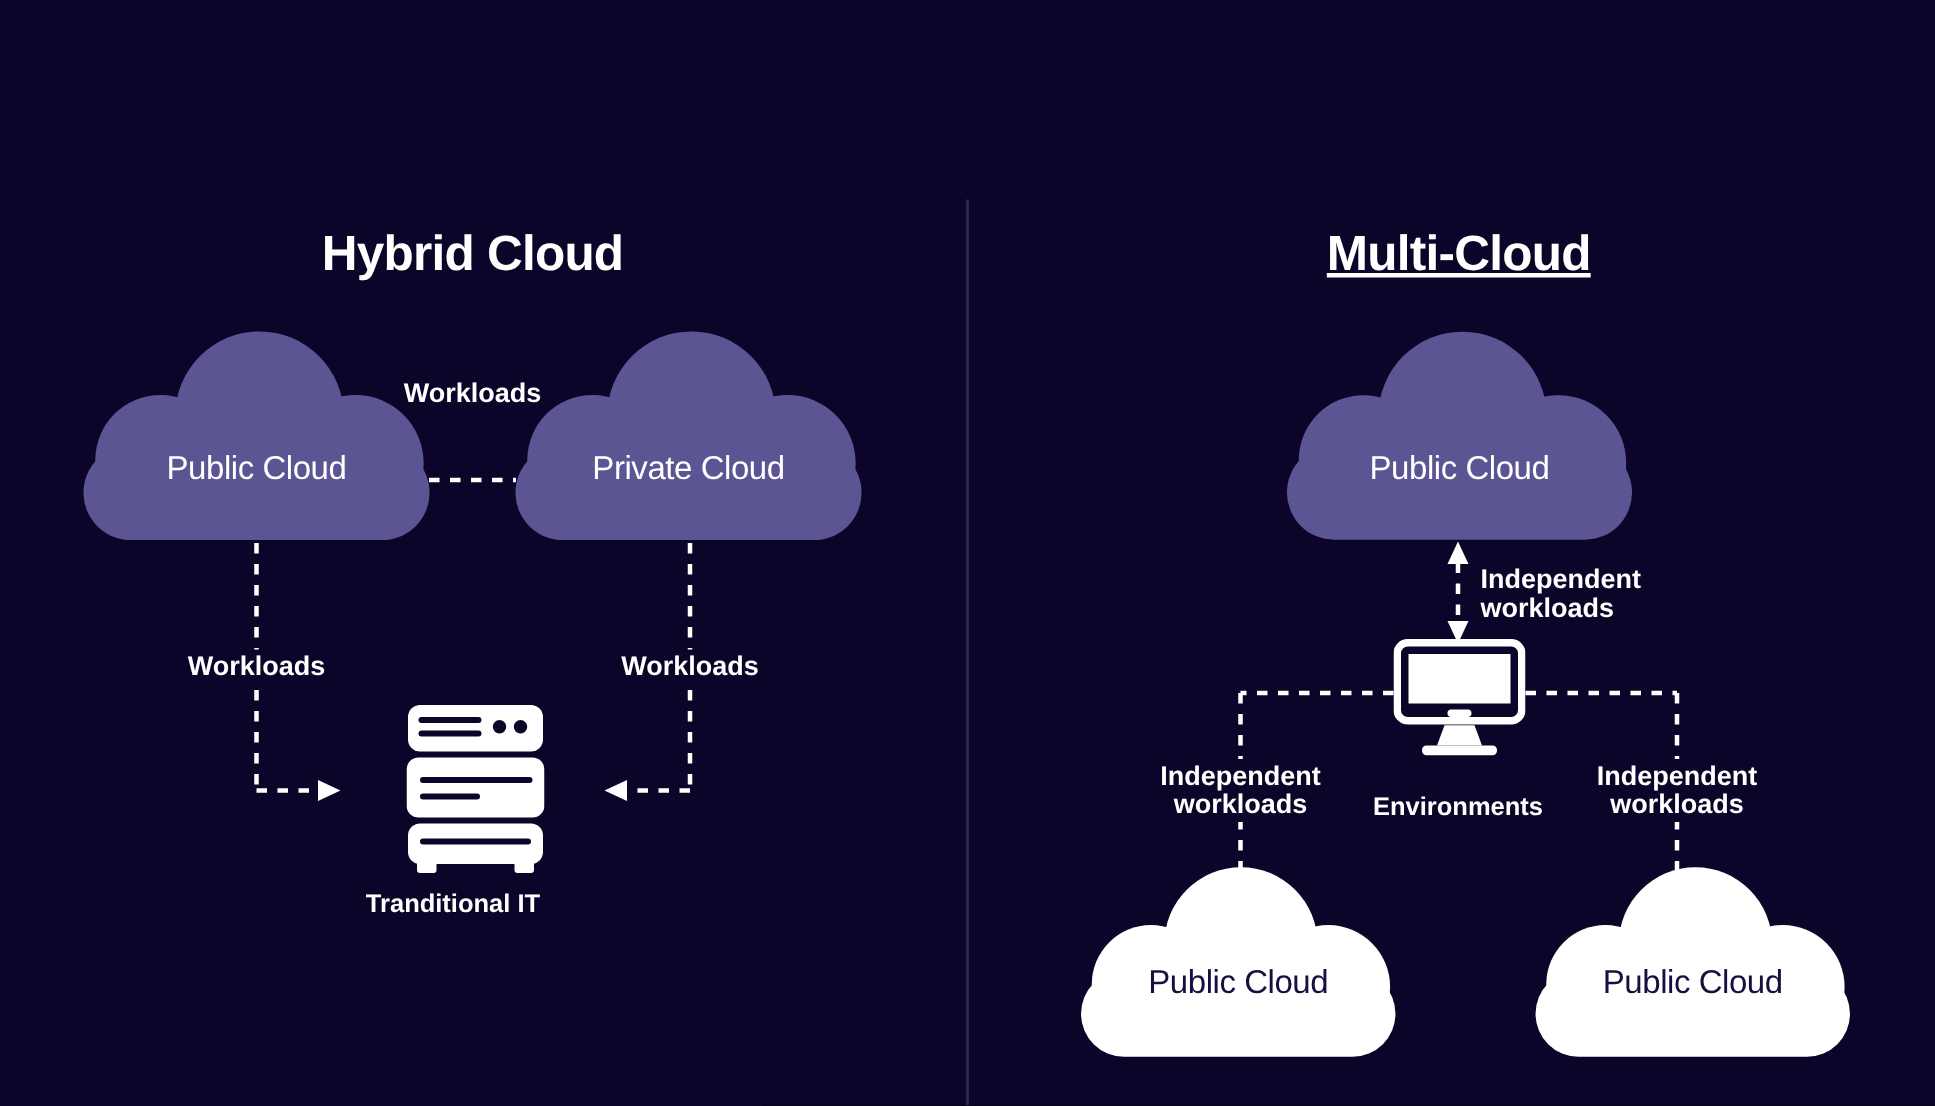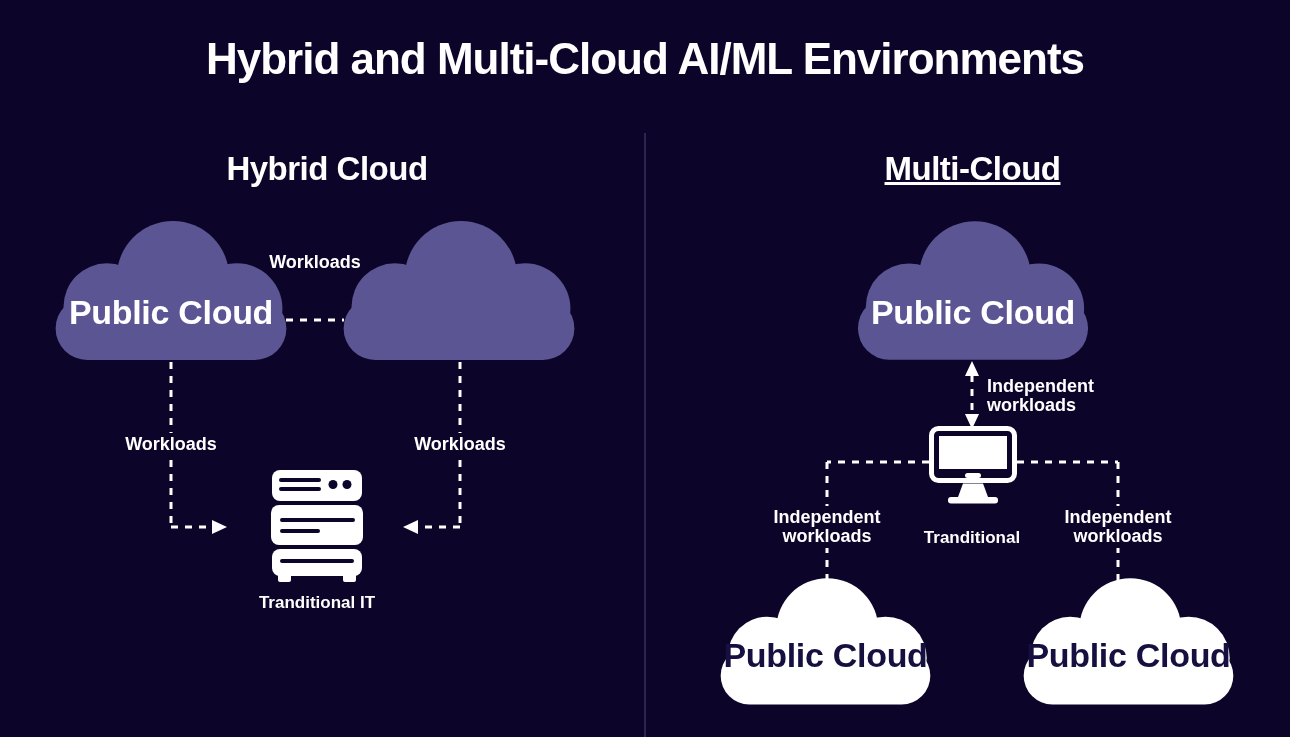--- a/index.html
+++ b/index.html
@@ -29,31 +29,31 @@
     background: var(--divider, #353060);
     opacity: 0.75;
   }
   .heading {
     position: absolute;
     text-align: center;
     font-size: 33px;
     font-weight: 800;
     letter-spacing: -0.5px;
   }
-  .heading.hybrid { left: 64px;  top: 150px; width: 526px; }
+  .heading.hybrid { left: 52px;  top: 150px; width: 526px; }
   .heading.multi  { left: 700px; top: 150px; width: 545px; text-decoration: underline; }
   .cloud { position: absolute; }
   .cloud svg { position: absolute; left: 0; top: 0; width: 100%; height: 100%; }
   .cloud .cloud-label {
     position: absolute;
     left: 0; right: 0; top: 66%;
     transform: translateY(-50%);
     text-align: center;
-    font-size: 34px;
-    font-weight: 700;
+    font-size: 22px;
+    font-weight: 400;
     letter-spacing: -0.3px;
   }
   .cloud.white .cloud-label { color: var(--text-dark, #151040); top: 61%; }
   .connectors { position: absolute; left: 0; top: 0; width: 1290px; height: 737px; }
   .lbl {
     position: absolute;
     font-size: 18px;
     font-weight: 700;
     line-height: 19px;
     text-align: center;
@@ -77,21 +77,20 @@
     <defs>
       <g id="cloudShape">
         <circle cx="55" cy="90" r="44"></circle>
         <circle cx="122" cy="60" r="57"></circle>
         <circle cx="187" cy="92" r="46"></circle>
         <rect x="3" y="80" width="234" height="64" rx="32"></rect>
       </g>
     </defs>
   </svg>
 
-  <div class="title">Hybrid and Multi-Cloud AI/ML Environments</div>
   <div class="divider"></div>
 
   <svg class="connectors" viewBox="0 0 1290 737">
     <g stroke="var(--connector, #fff)" stroke-width="3" fill="none" stroke-dasharray="7 7">
 
       <path d="M286 320 H344"></path>
 
       <path d="M171 362 V527 M171 527 H212"></path>
 
       <path d="M460 362 V527 M460 527 H418"></path>
@@ -116,20 +115,21 @@
       <svg viewBox="0 0 240 144">
           <use href="#cloudShape" fill="var(--cloud-purple, #5c5593)"></use>
         </svg>
       <span class="cloud-label">Public Cloud</span>
     </div>
 
     <div class="cloud purple" style="left:340px; top:218px; width:238px; height:142px;">
       <svg viewBox="0 0 240 144">
           <use href="#cloudShape" fill="var(--cloud-purple, #5c5593)"></use>
         </svg>
+      <span class="cloud-label">Private Cloud</span>
     </div>
 
     <div class="lbl" style="left:254px; top:253px; width:122px;">Workloads</div>
     <div class="lbl masked" style="left:111px; top:433px; width:120px;">Workloads</div>
     <div class="lbl masked" style="left:400px; top:433px; width:120px;">Workloads</div>
 
     <div class="icon-box" style="left:271px; top:470px; width:92px; height:115px;">
       <svg viewBox="0 0 92 115">
         <g fill="#ffffff">
           <rect x="7" y="101" width="13" height="11" rx="2"></rect>
@@ -142,21 +142,21 @@
           <rect x="8" y="8" width="42" height="4" rx="2"></rect>
           <rect x="8" y="17" width="42" height="4" rx="2"></rect>
           <circle cx="62" cy="14.5" r="4.5"></circle>
           <circle cx="76" cy="14.5" r="4.5"></circle>
           <rect x="9" y="48" width="75" height="4" rx="2"></rect>
           <rect x="9" y="59" width="40" height="4" rx="2"></rect>
           <rect x="9" y="89" width="74" height="4" rx="2"></rect>
         </g>
       </svg>
     </div>
-    <div class="caption" style="left:227px; top:593px; width:180px;">Tranditional IT</div>
+    <div class="caption" style="left:212px; top:593px; width:180px;">Tranditional IT</div>
   </div>
 
   <div>
     <div class="heading multi">Multi-Cloud</div>
 
     <div class="cloud purple" style="left:855px; top:218px; width:236px; height:142px;">
       <svg viewBox="0 0 240 144">
           <use href="#cloudShape" fill="var(--cloud-purple, #5c5593)"></use>
         </svg>
       <span class="cloud-label">Public Cloud</span>
@@ -169,21 +169,21 @@
 
     <div class="icon-box" style="left:929px; top:426px; width:88px; height:78px;">
       <svg viewBox="0 0 88 78">
         <rect x="2.5" y="2.5" width="83" height="52" rx="7" fill="none" stroke="#ffffff" stroke-width="5"></rect>
         <rect x="10" y="10" width="68" height="33" fill="#ffffff"></rect>
         <rect x="36" y="47" width="16" height="5" rx="2.5" fill="#ffffff"></rect>
         <polygon points="34,57.5 54,57.5 59,71 29,71" fill="#ffffff"></polygon>
         <rect x="19" y="71" width="50" height="6.5" rx="3" fill="#ffffff"></rect>
       </svg>
     </div>
-    <div class="caption" style="left:892px; top:528px; width:160px;">Tranditional</div>
+    <div class="caption" style="left:892px; top:528px; width:160px;">Environments</div>
 
     <div class="lbl masked" style="left:757px; top:506px; width:140px;">
       <div>Independent</div>
       <div>workloads</div>
     </div>
     <div class="lbl masked" style="left:1048px; top:506px; width:140px;">
       <div>Independent</div>
       <div>workloads</div>
     </div>
 

